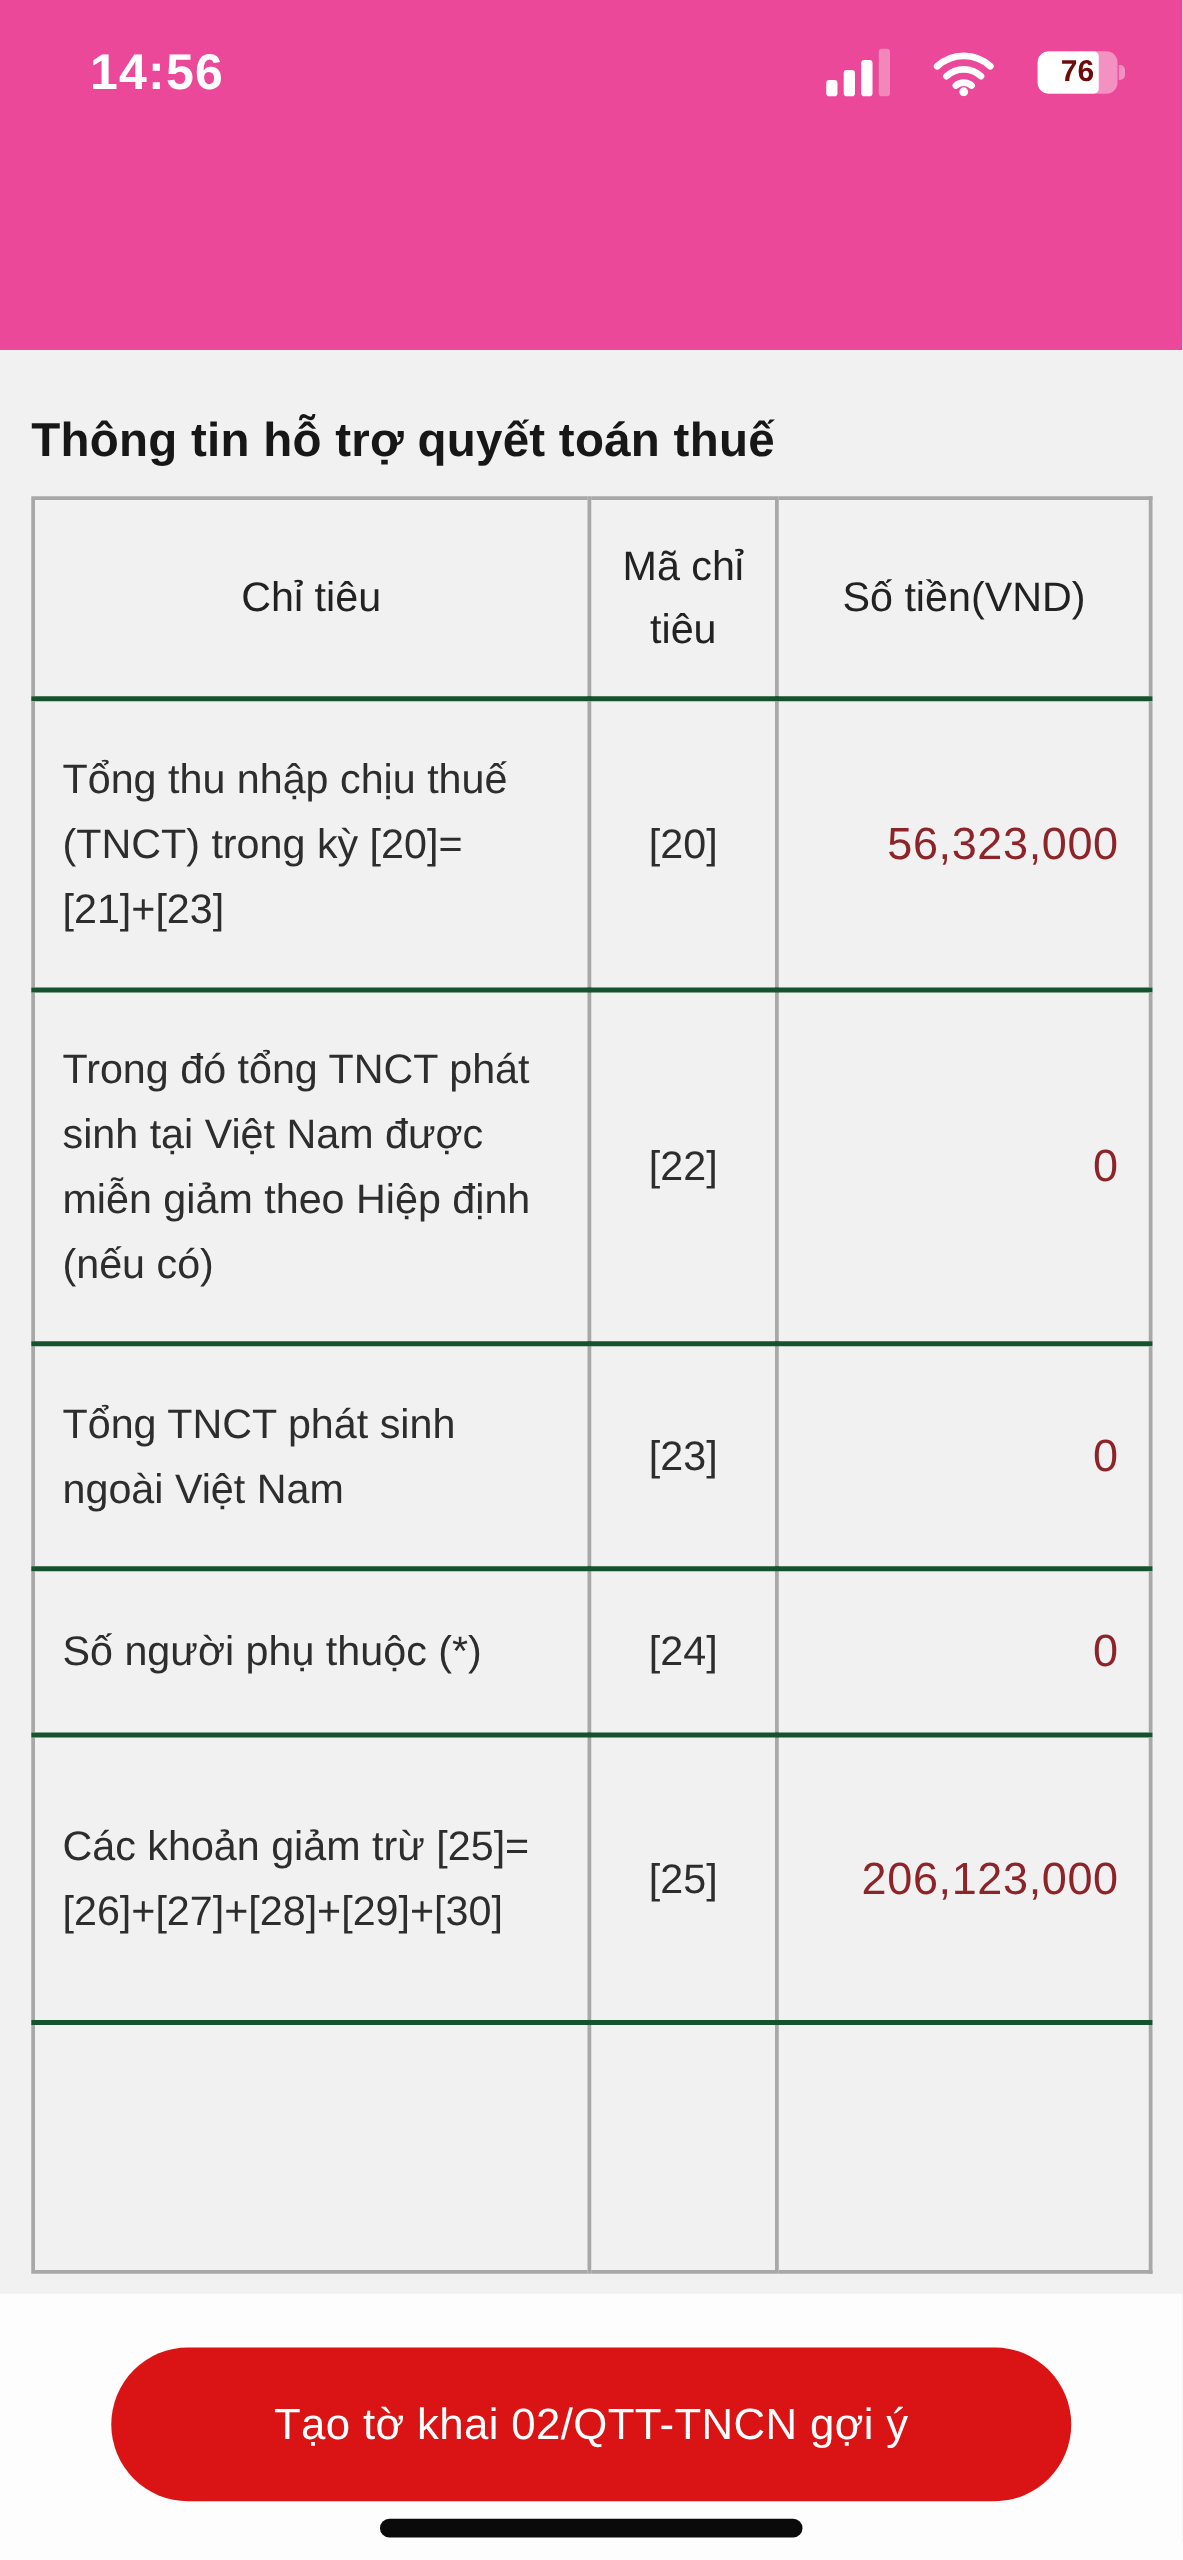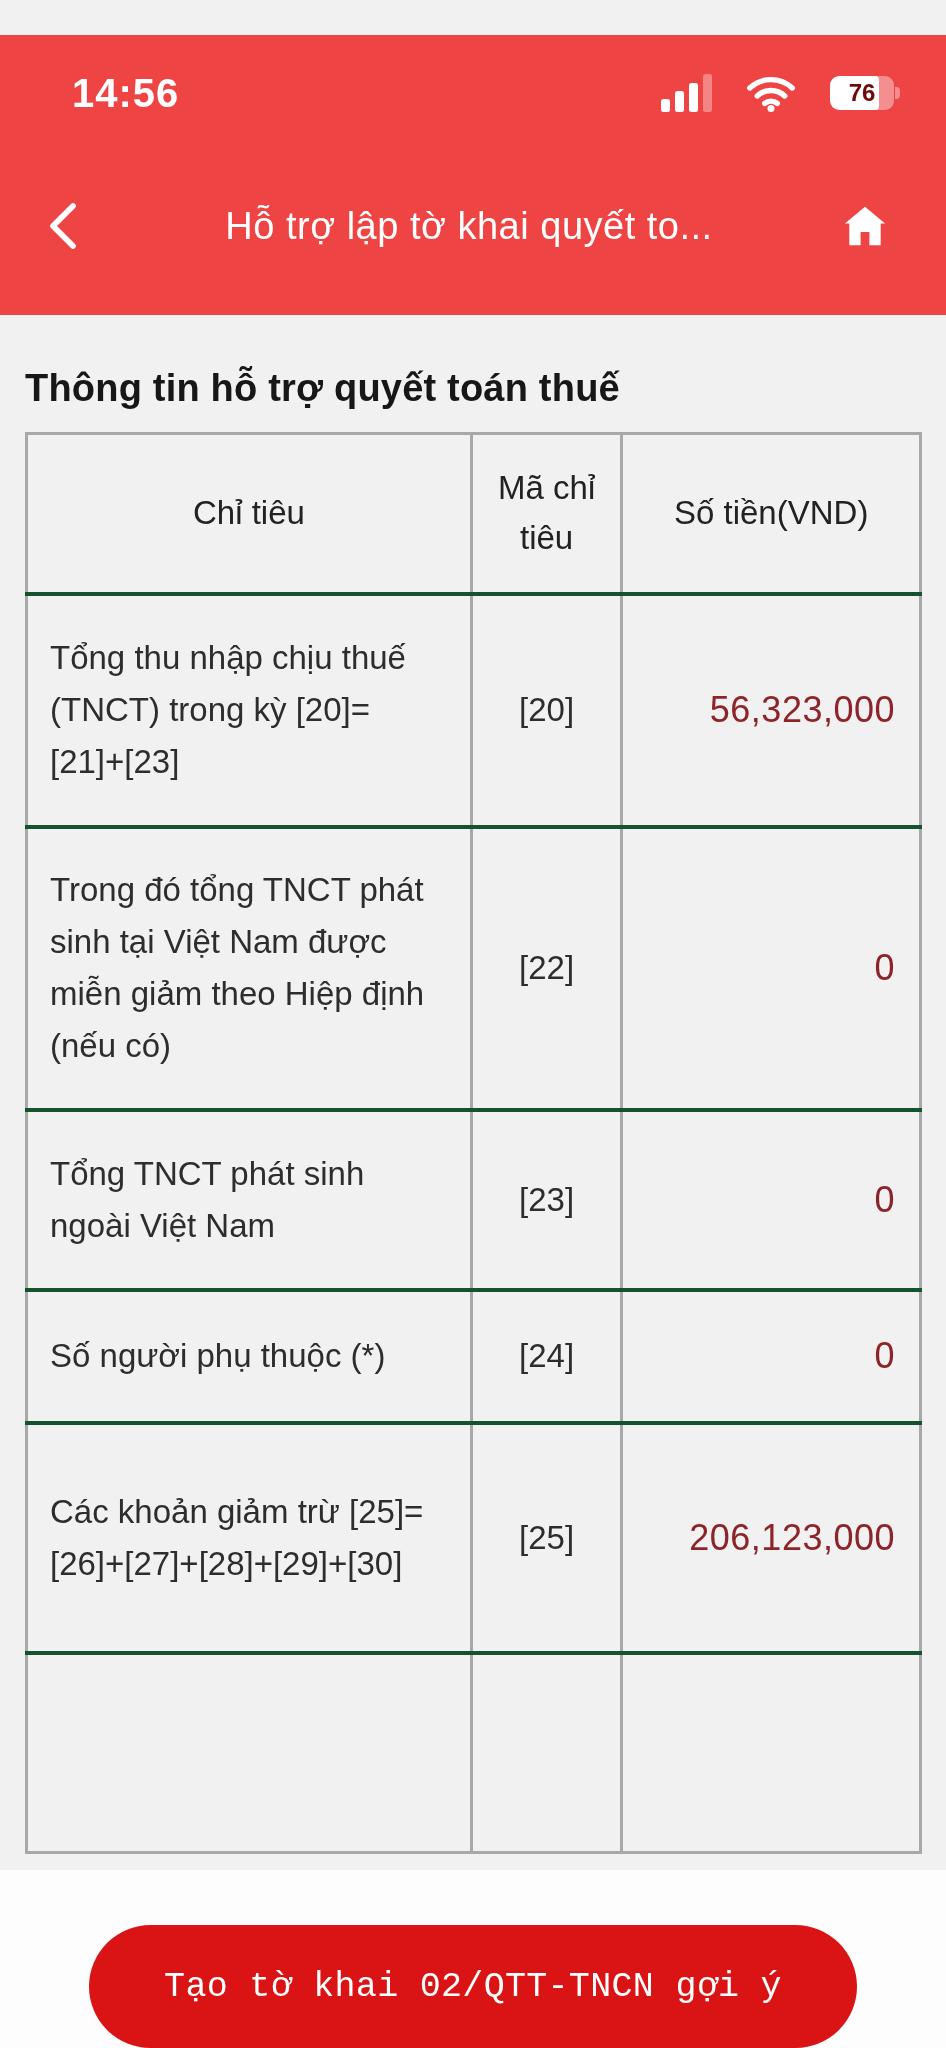--- a/index.html
+++ b/index.html
@@ -5,21 +5,21 @@
   * { margin: 0; padding: 0; box-sizing: border-box; }
   html, body { width: 946px; height: 2048px; overflow: hidden; }
   body {
     font-family: "Liberation Sans", "DejaVu Sans", sans-serif;
     background: #f1f1f1;
     position: relative;
   }
   .phone { width: 946px; height: 2048px; display: flex; flex-direction: column; }
 
   
-  .app-header { background: #ef4444; color: #ffffff; flex: 0 0 280px; margin-top: 35px; }
+  .app-header { background: #ec4899; color: #ffffff; flex: 0 0 280px; }
   .status-bar {
     height: 102px;
     display: flex; align-items: center; justify-content: space-between;
     padding: 14px 46px 0 72px;
   }
   .time { font-size: 40px; font-weight: 700; letter-spacing: 1px; }
   .status-icons { display: flex; align-items: center; gap: 34px; }
 
   .signal { display: flex; align-items: flex-end; gap: 5px; height: 38px; }
   .signal .bar { width: 9px; border-radius: 2.5px; background: #ffffff; }
@@ -104,25 +104,25 @@
   .tax-table td.amt {
     font-size: 36px; color: #8c2429; text-align: right;
     padding-right: 24px; letter-spacing: 0.5px;
   }
 
   
   .footer {
     flex: 1; background: #fdfdfd; position: relative;
   }
   .cta-button {
-    position: absolute; left: 89px; top: 55px;
+    position: absolute; left: 89px; top: 43px;
     width: 768px; height: 123px;
     background: #da1414; border: none; border-radius: 64px;
     color: #ffffff; font-size: 35px; font-weight: 400;
-    font-family: Liberation Mono, monospace;
+    font-family: Liberation Sans, sans-serif;
     letter-spacing: 0.3px; cursor: pointer;
     display: flex; align-items: center; justify-content: center;
   }
   .home-indicator {
     position: absolute; left: 304px; top: 180px;
     width: 338px; height: 15px; border-radius: 8px;
     background: #0a0a0a;
   }
 </style>
 </head>
@@ -151,37 +151,20 @@
         <span class="battery">
           <span class="body">
             <span class="fill"></span>
           </span>
           <span class="pct">76</span>
           <span class="nub"></span>
         </span>
       </span>
     </div>
 
-    <div class="nav-bar">
-      <span class="back-btn">
-        <span style="display:flex;">
-          <svg width="34" height="50" viewBox="0 0 20 30" fill="none">
-            <polyline points="16,3 4,15 16,27" stroke="#ffffff" stroke-width="3.4" stroke-linecap="round" stroke-linejoin="round"></polyline>
-          </svg>
-        </span>
-      </span>
-      <span class="nav-title">Hỗ trợ lập tờ khai quyết to...</span>
-      <span class="home-btn">
-        <span style="display:flex;">
-          <svg width="46" height="44" viewBox="0 0 24 23" fill="#ffffff">
-            <path d="M12 1.5 L22.5 10.2 L20.2 10.2 L20.2 21.5 L14.3 21.5 L14.3 14.6 L9.7 14.6 L9.7 21.5 L3.8 21.5 L3.8 10.2 L1.5 10.2 Z"></path>
-          </svg>
-        </span>
-      </span>
-    </div>
   </header>
 
   <main class="content">
     <h1 class="section-title">Thông tin hỗ trợ quyết toán thuế</h1>
 
     <table class="tax-table">
       <colgroup>
           <col class="c1">
           <col class="c2">
           <col class="c3">

